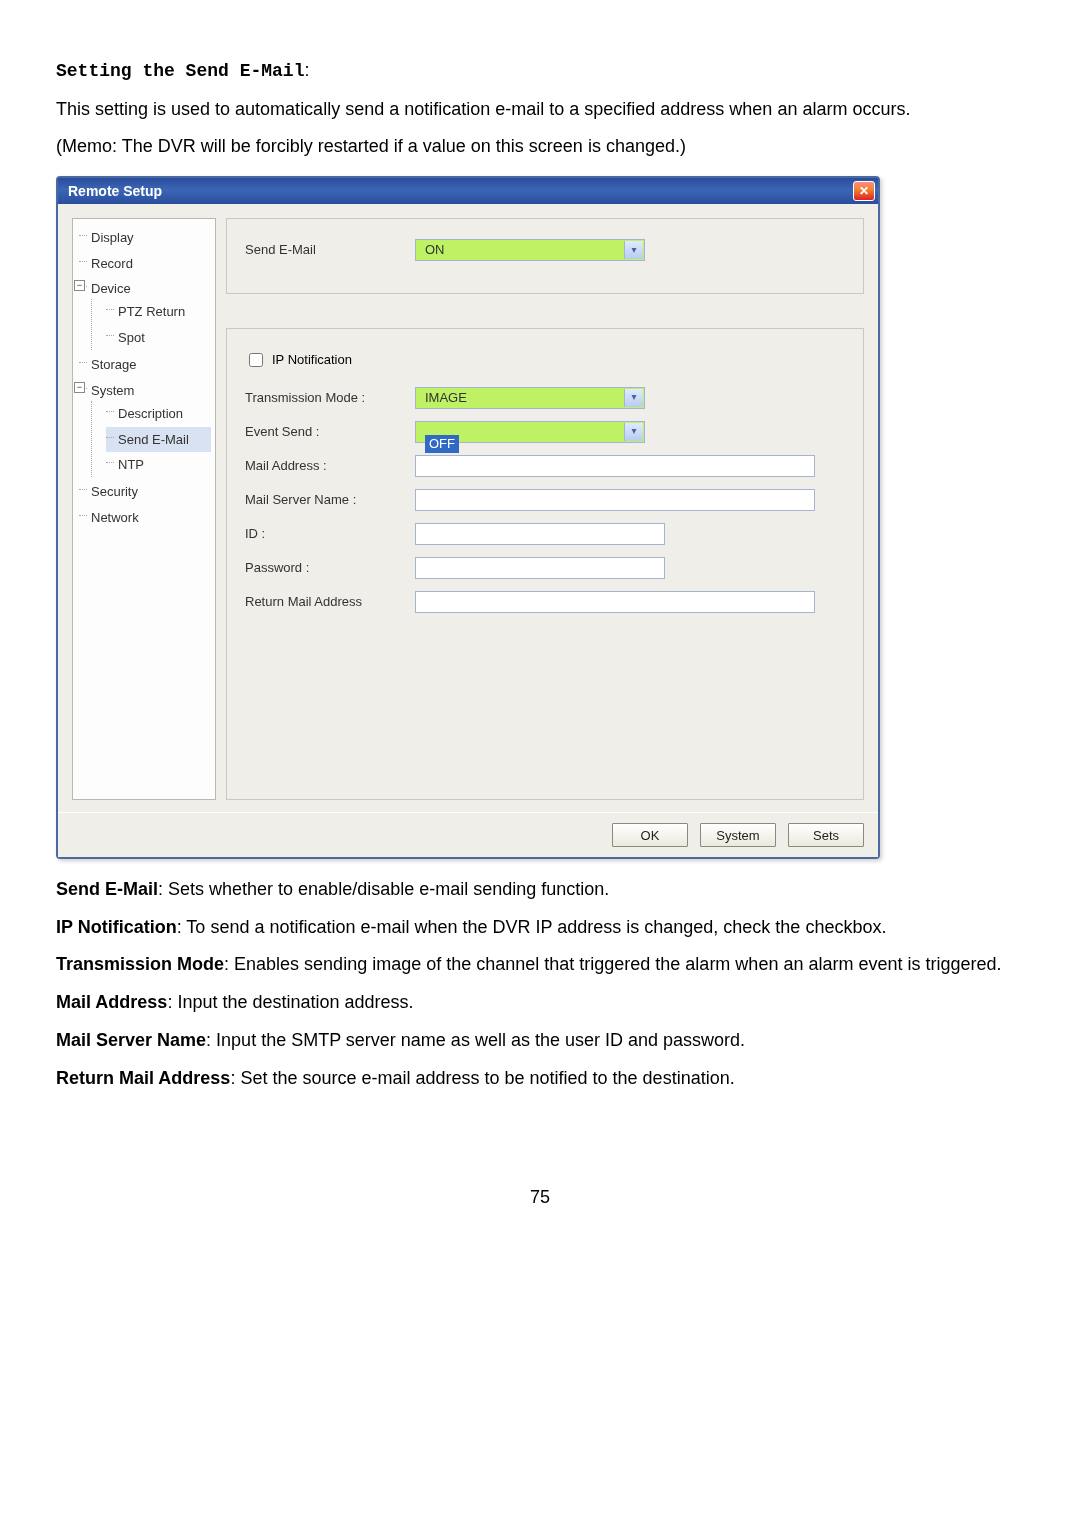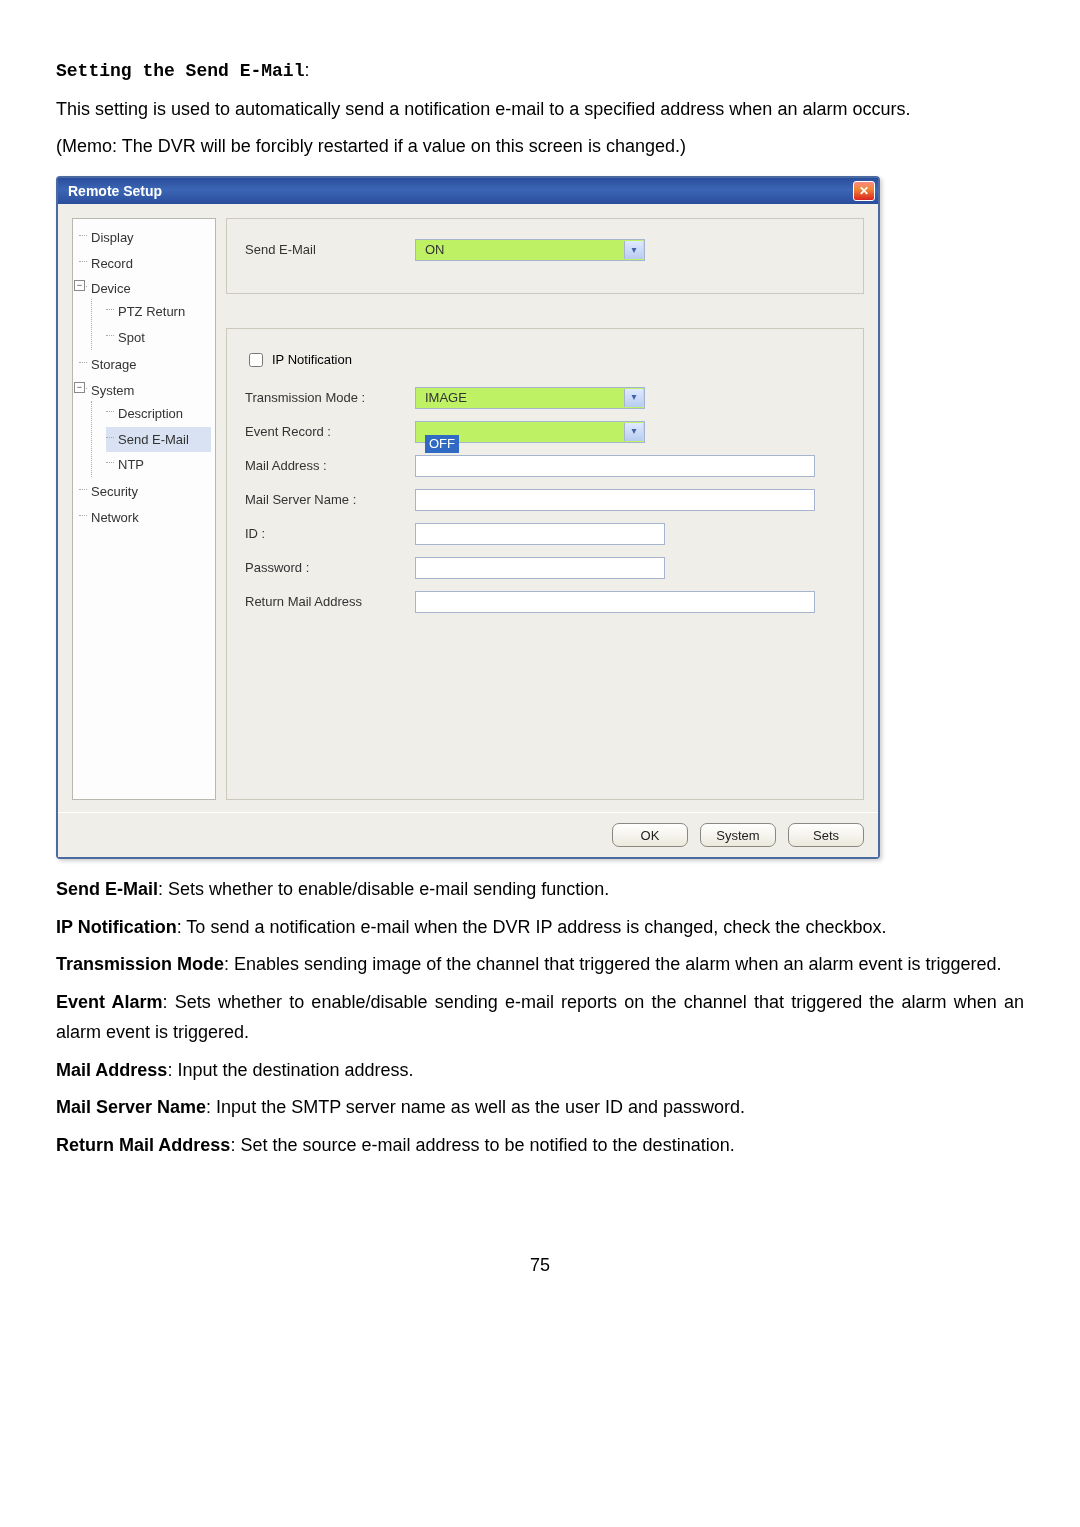--- a/index.html
+++ b/index.html
@@ -185,21 +185,21 @@
     gap: 12px;
     padding: 10px 14px;
     background: #efeee9;
     border-top: 1px solid #fff;
   }
   .win-btn {
     min-width: 76px;
     height: 24px;
     background: linear-gradient(to bottom, #fff, #ece9dc);
     border: 1px solid #8a8a80;
-    border-radius: 7px;
+    border-radius: 1px;
     font-size: 13px;
     color: #222;
     cursor: pointer;
   }
   .desc-list p { margin: 0 0 8px 0; }
   .desc-list b { font-weight: bold; }
   .page-num {
     text-align: center;
     margin-top: 90px;
     font-size: 18px;
@@ -266,21 +266,21 @@
           <span>IP Notification</span>
         </div>
         <div class="form-row">
           <span class="lab">Transmission Mode :</span>
           <div class="dropdown">
             <span class="val">IMAGE</span>
             <span class="arrow">▾</span>
           </div>
         </div>
         <div class="form-row">
-          <span class="lab">Event Record :</span>
+          <span class="lab">Event Send :</span>
           <div class="dropdown highlight">
             <span class="val">OFF</span>
             <span class="arrow">▾</span>
           </div>
         </div>
         <div class="form-row">
           <span class="lab">Mail Address :</span>
           <div class="textfield"></div>
         </div>
         <div class="form-row">
@@ -306,19 +306,18 @@
     <button class="win-btn">OK</button>
     <button class="win-btn">System</button>
     <button class="win-btn">Sets</button>
   </div>
 </div>
 
 <div class="desc-list">
   <p><b>Send E-Mail</b><span>: Sets whether to enable/disable e-mail sending function.</span></p>
   <p><b>IP Notification</b><span>: To send a notification e-mail when the DVR IP address is changed, check the checkbox.</span></p>
   <p style="text-align:justify"><b>Transmission Mode</b><span>: Enables sending image of the channel that triggered the alarm when an alarm event is triggered.</span></p>
-  <p style="text-align:justify"><b>Event Alarm</b><span>: Sets whether to enable/disable sending e-mail reports on the channel that triggered the alarm when an alarm event is triggered.</span></p>
   <p><b>Mail Address</b><span>: Input the destination address.</span></p>
   <p><b>Mail Server Name</b><span>: Input the SMTP server name as well as the user ID and password.</span></p>
   <p><b>Return Mail Address</b><span>: Set the source e-mail address to be notified to the destination.</span></p>
 </div>
 
 <div class="page-num">75</div>
 
 </body></html>

